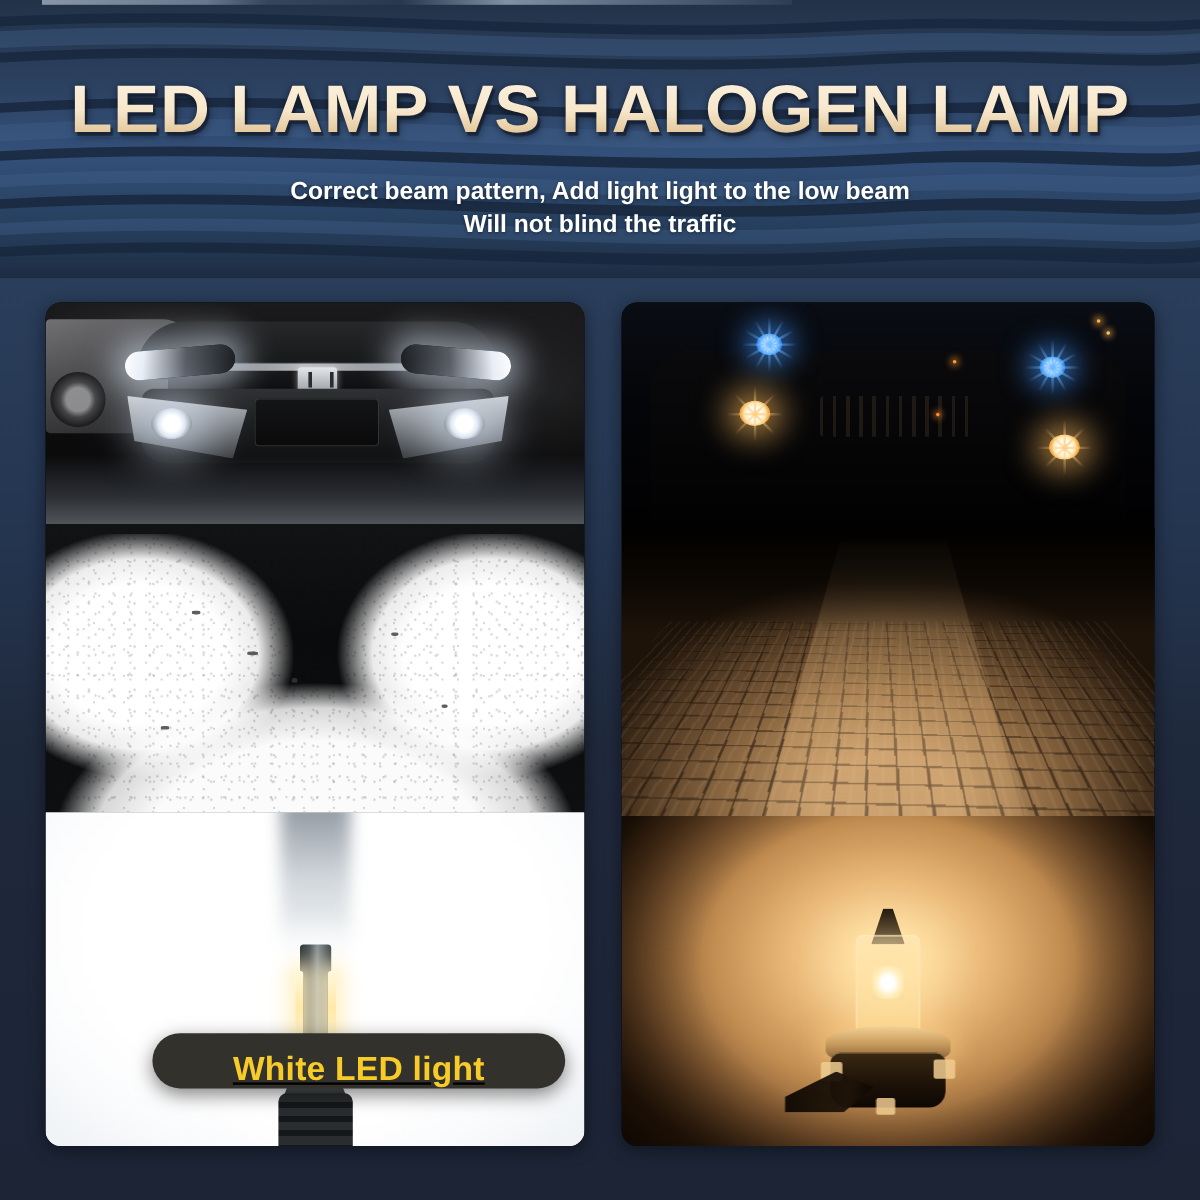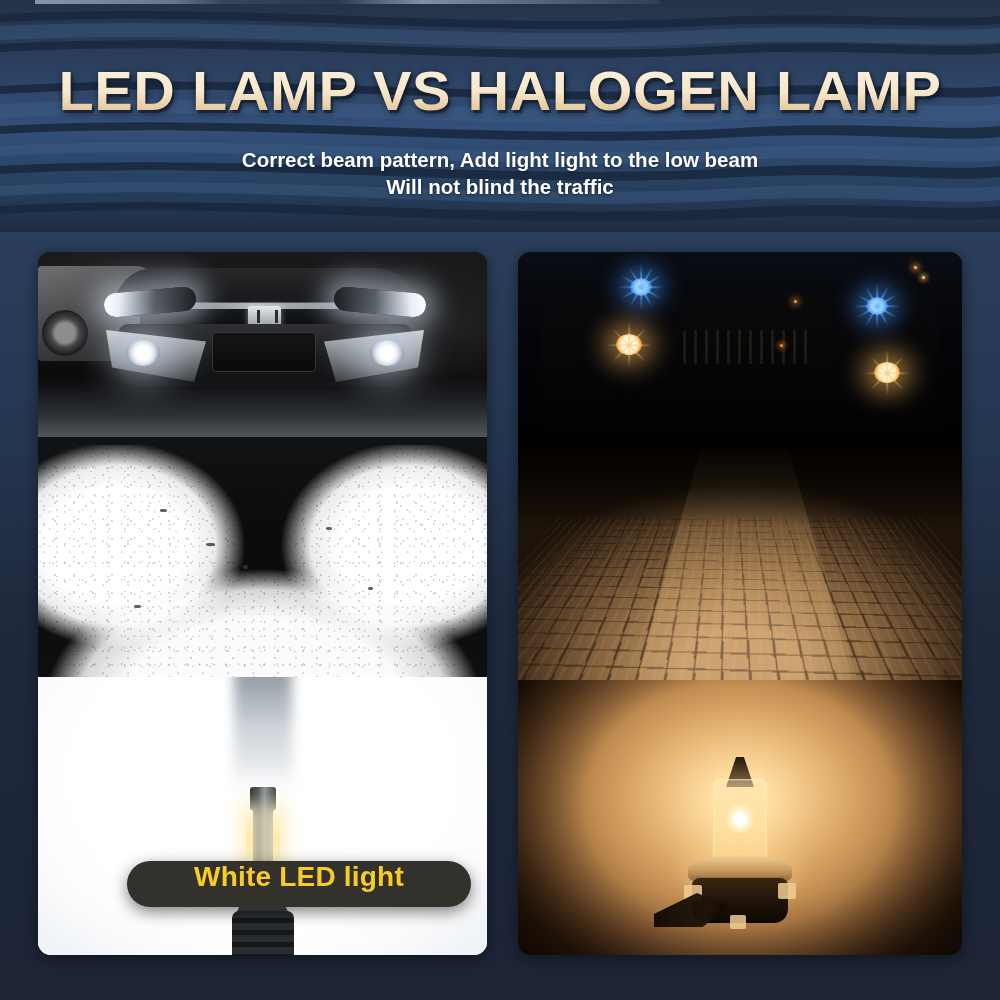--- a/index.html
+++ b/index.html
@@ -220,21 +220,21 @@
      border-radius:8px 8px 14px 14px;
      background:linear-gradient(180deg,#3a2812 0%,#1c1108 60%,#0d0803 100%);
      box-shadow:inset 0 1px 0 rgba(245,200,140,.45); }
   .halo-tab { position:absolute; width:18px; height:16px; background:#f0cc92; opacity:.85; border-radius:2px;}
   .halo-wire { position:absolute; left:-24px; top:150px; width:74px; height:34px;
      background:linear-gradient(100deg,#0c0702,#1f1409 70%,#0a0601);
      clip-path:polygon(0 62%, 58% 0, 100% 38%, 66% 100%, 0 100%); opacity:.95;}
 
   
   .pill { position:absolute; height:46px; border-radius:31px; display:flex;
-     align-items:flex-start; justify-content:center; }
+     align-items:flex-end; justify-content:center;text-decoration:underline; }
   .pill-left { left:89px; top:609px; width:344px;
      background:#33312c; box-shadow:0 5px 16px rgba(0,0,0,.5); }
   .pill-left .pill-text { color:#f8cc28; font-size:28px; font-weight:700; letter-spacing:.2px; }
 </style>
 </head>
 <body>
 
 <div class="page">
 
   <div class="banner">

